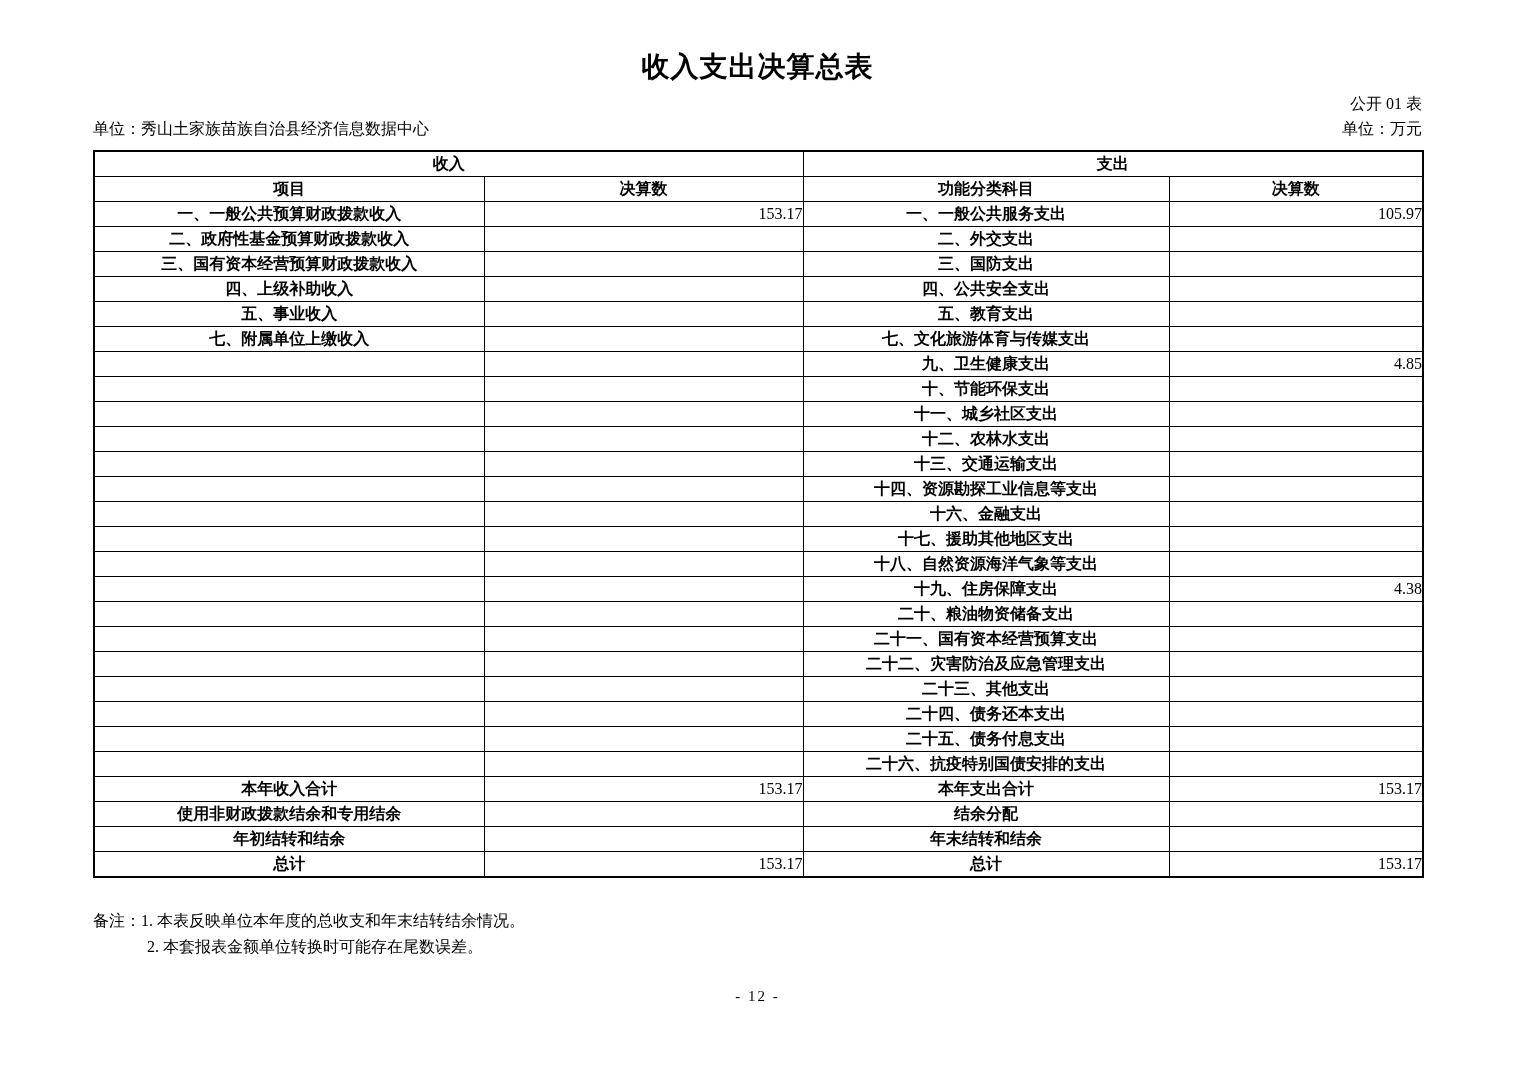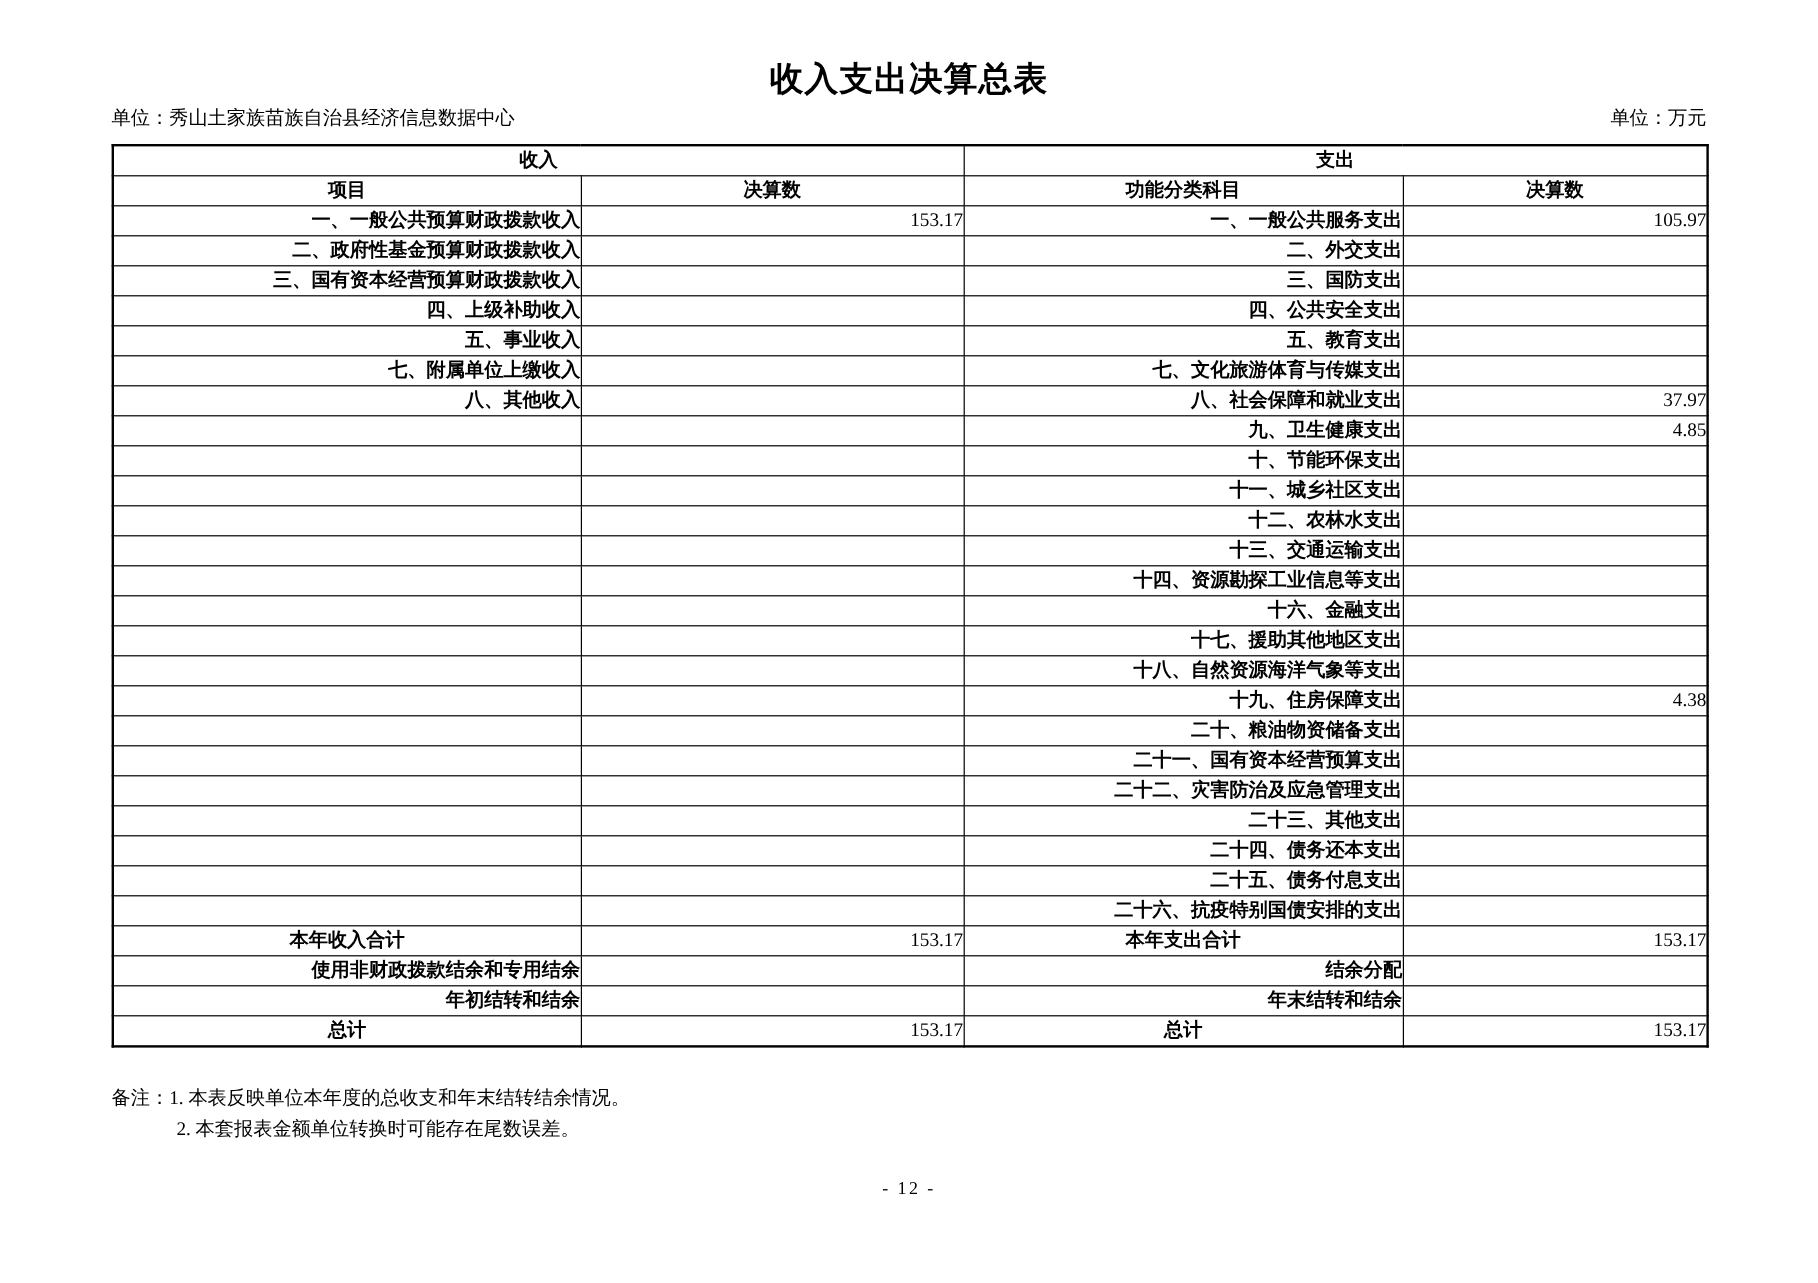--- a/index.html
+++ b/index.html
@@ -60,21 +60,21 @@
     text-align: center;
     font-size: 17px;
     margin-left: 35px;
   }
   th.col-head {
     font-weight: bold;
     text-align: center;
   }
   td.item {
     font-weight: bold;
-    text-align: right;
+    text-align: center;
     padding-left: 4px;
   }
   td.item.center {
     text-align: center;
     padding-left: 0;
   }
   td.num {
     font-weight: normal;
     text-align: right;
     padding-right: 7px;
@@ -97,20 +97,21 @@
     letter-spacing: 2px;
   }
 </style>
 </head>
 <body>
 
 <div class="page">
 
   <div class="doc-title">收入支出决算总表</div>
 
+  <div class="doc-code">公开 01 表</div>
 
   <div class="meta-row">
     <span>单位：秀山土家族苗族自治县经济信息数据中心</span>
     <span>单位：万元</span>
   </div>
 
   <table class="summary">
     <colgroup>
       <col style="width:390px">
       <col style="width:319px">
@@ -160,26 +161,20 @@
           <td class="item">五、教育支出</td>
           <td class="num"></td>
         </tr>
         <tr>
           <td class="item">七、附属单位上缴收入</td>
           <td class="num"></td>
           <td class="item">七、文化旅游体育与传媒支出</td>
           <td class="num"></td>
         </tr>
         <tr>
-          <td class="item">八、其他收入</td>
-          <td class="num"></td>
-          <td class="item">八、社会保障和就业支出</td>
-          <td class="num">37.97</td>
-        </tr>
-        <tr>
           <td class="item"></td>
           <td class="num"></td>
           <td class="item">九、卫生健康支出</td>
           <td class="num">4.85</td>
         </tr>
         <tr>
           <td class="item"></td>
           <td class="num"></td>
           <td class="item">十、节能环保支出</td>
           <td class="num"></td>

